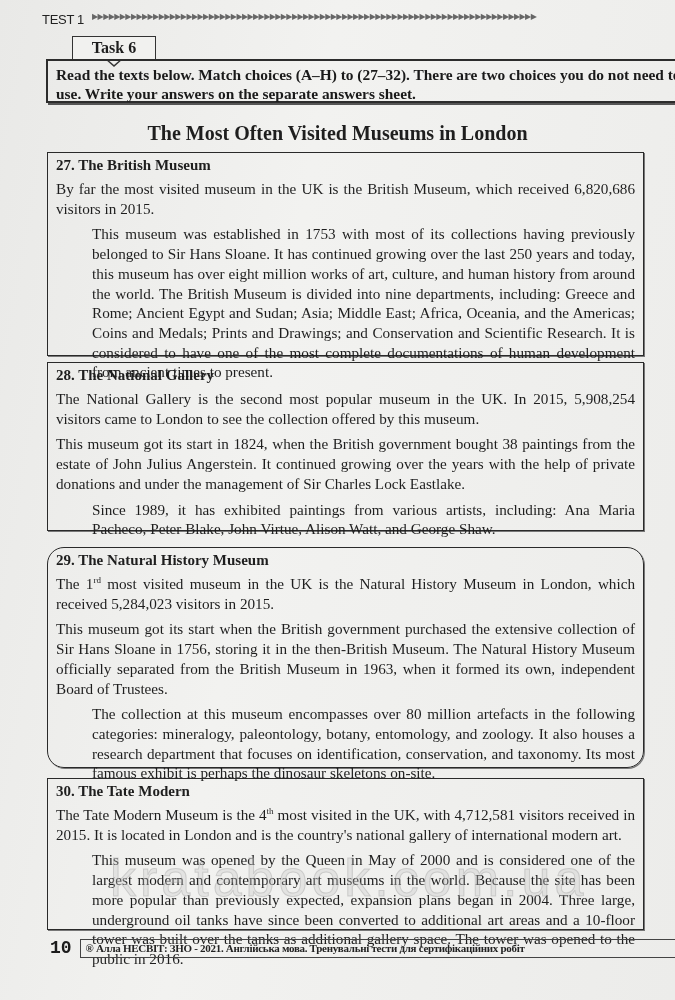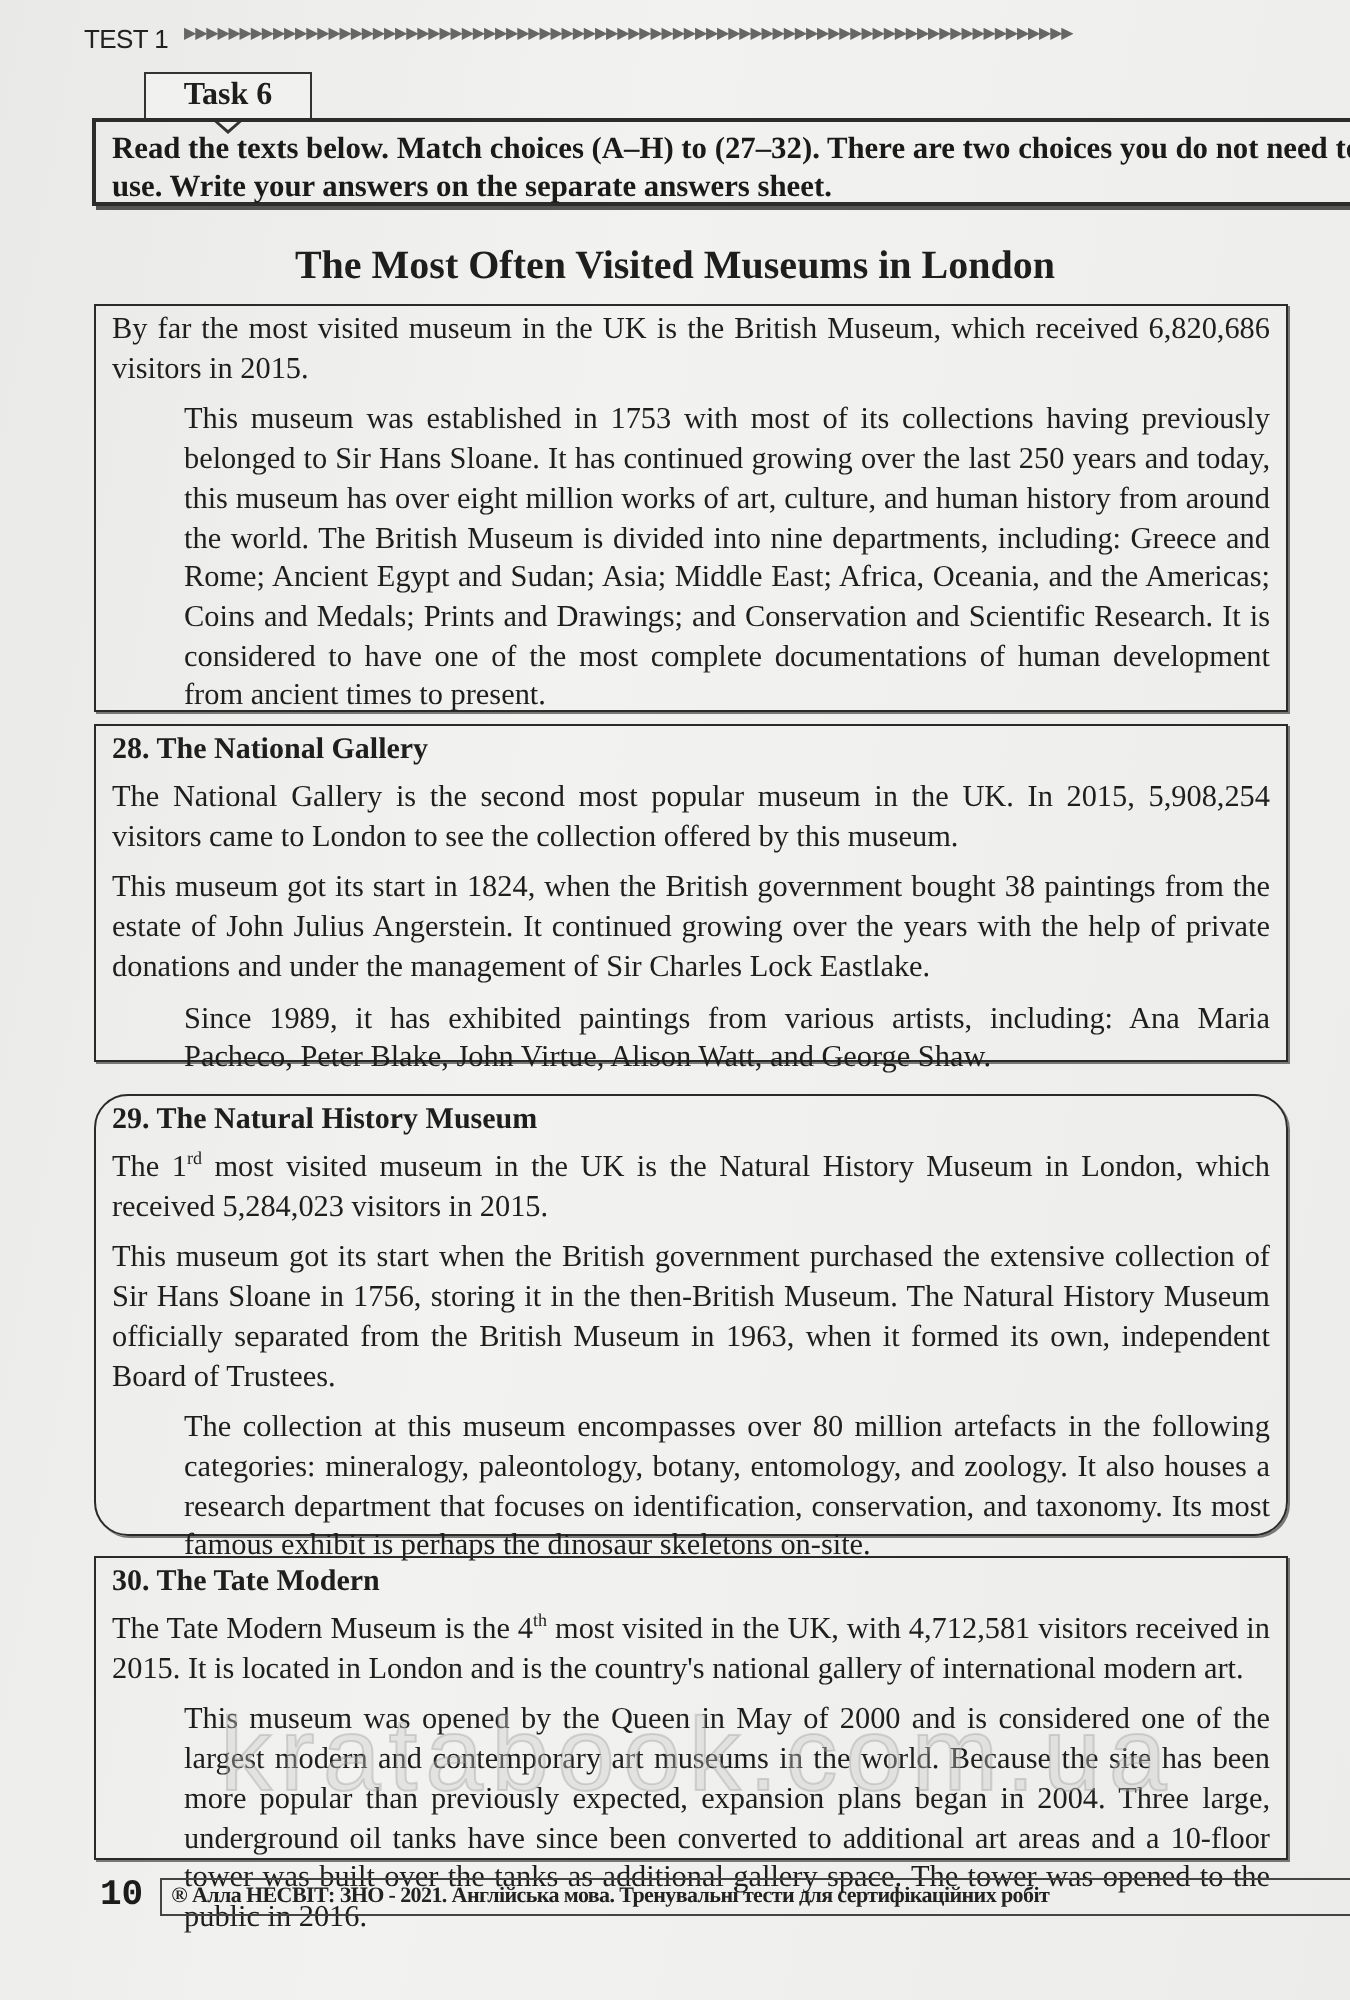--- a/index.html
+++ b/index.html
@@ -75,20 +75,21 @@
     <span>Task 6</span>
     <span class="notch"></span>
     <span class="notch-inner"></span>
   </div>
 
   <div class="instructions">Read the texts below. Match choices (A–H) to (27–32). There are two choices you do not need to use. Write your answers on the separate answers sheet.</div>
 
   <div class="title">The Most Often Visited Museums in London</div>
 
   <div class="box" id="box27">
+    <h3>27. The British Museum</h3>
     <p>By far the most visited museum in the UK is the British Museum, which received 6,820,686 visitors in 2015.</p>
     <p>This museum was established in 1753 with most of its collections having previously belonged to Sir Hans Sloane. It has continued growing over the last 250 years and today, this museum has over eight million works of art, culture, and human history from around the world. The British Museum is divided into nine departments, including: Greece and Rome; Ancient Egypt and Sudan; Asia; Middle East; Africa, Oceania, and the Americas; Coins and Medals; Prints and Drawings; and Conservation and Scientific Research. It is considered to have one of the most complete documentations of human development from ancient times to present.</p>
   </div>
 
   <div class="box" id="box28">
     <h3>28. The National Gallery</h3>
     <p>The National Gallery is the second most popular museum in the UK. In 2015, 5,908,254 visitors came to London to see the collection offered by this museum.</p>
     <p>This museum got its start in 1824, when the British government bought 38 paintings from the estate of John Julius Angerstein. It continued growing over the years with the help of private donations and under the management of Sir Charles Lock Eastlake.</p>
     <p>Since 1989, it has exhibited paintings from various artists, including: Ana Maria Pacheco, Peter Blake, John Virtue, Alison Watt, and George Shaw.</p>
   </div>

